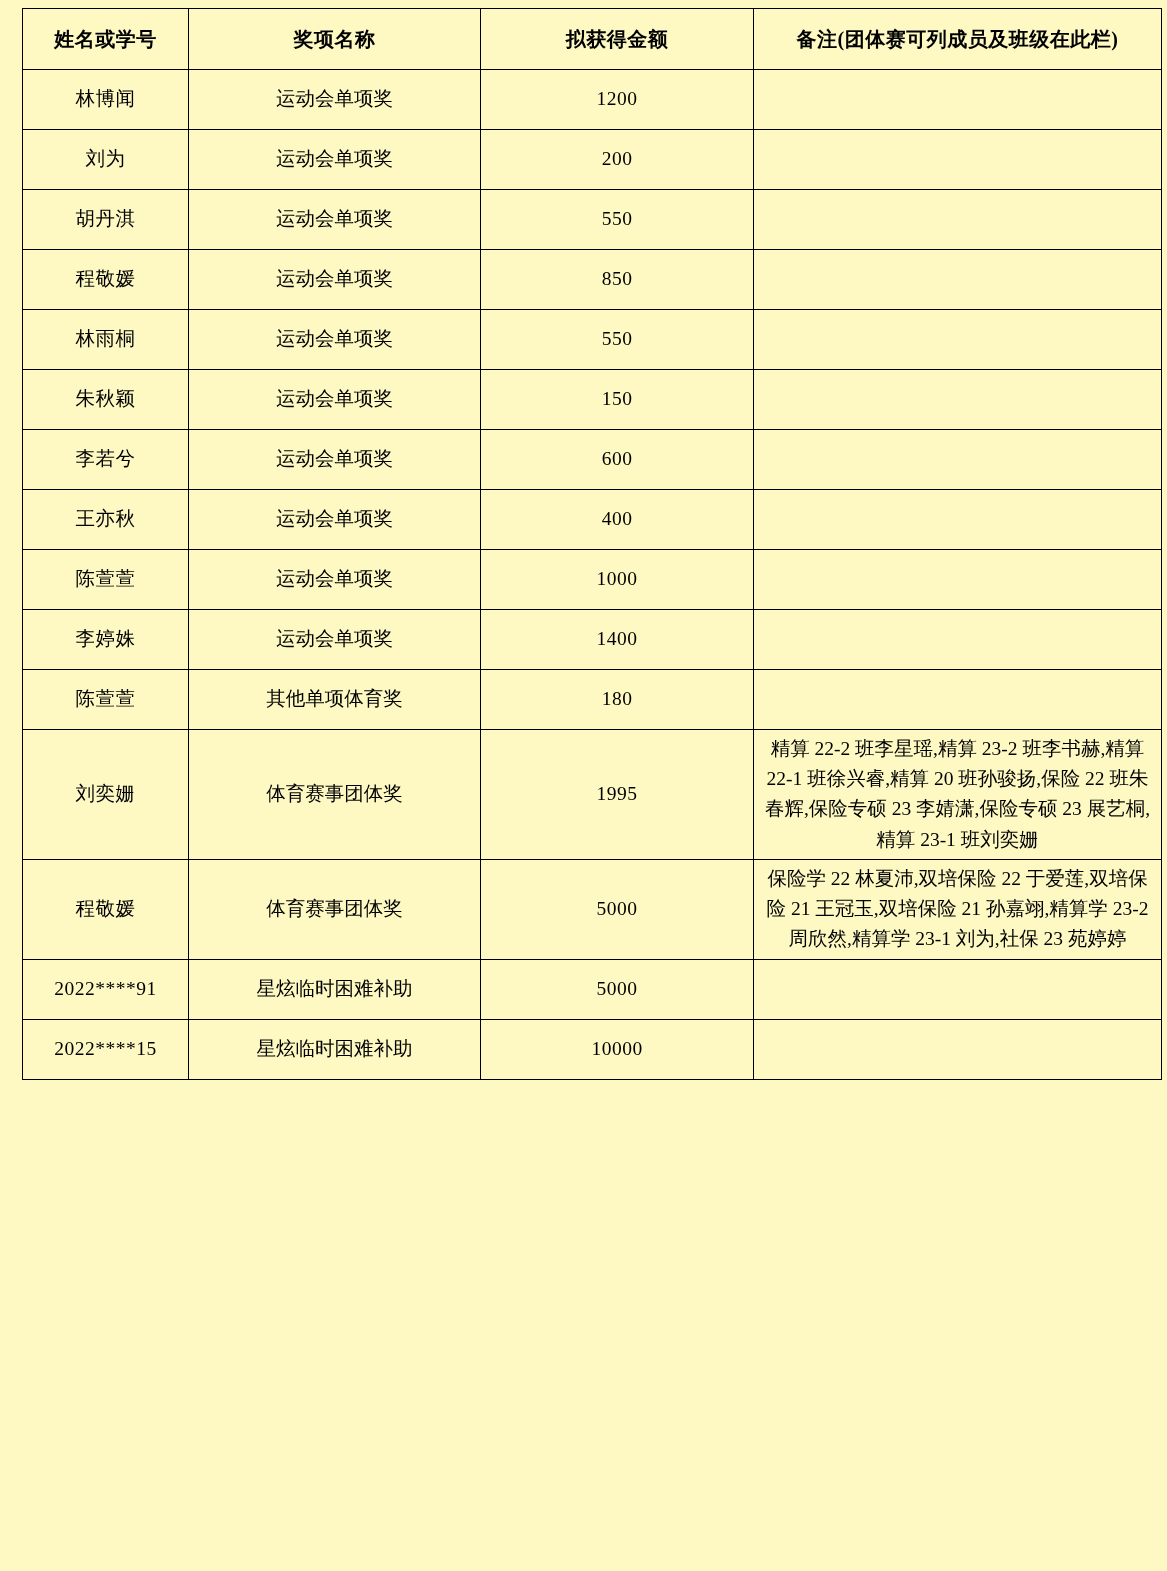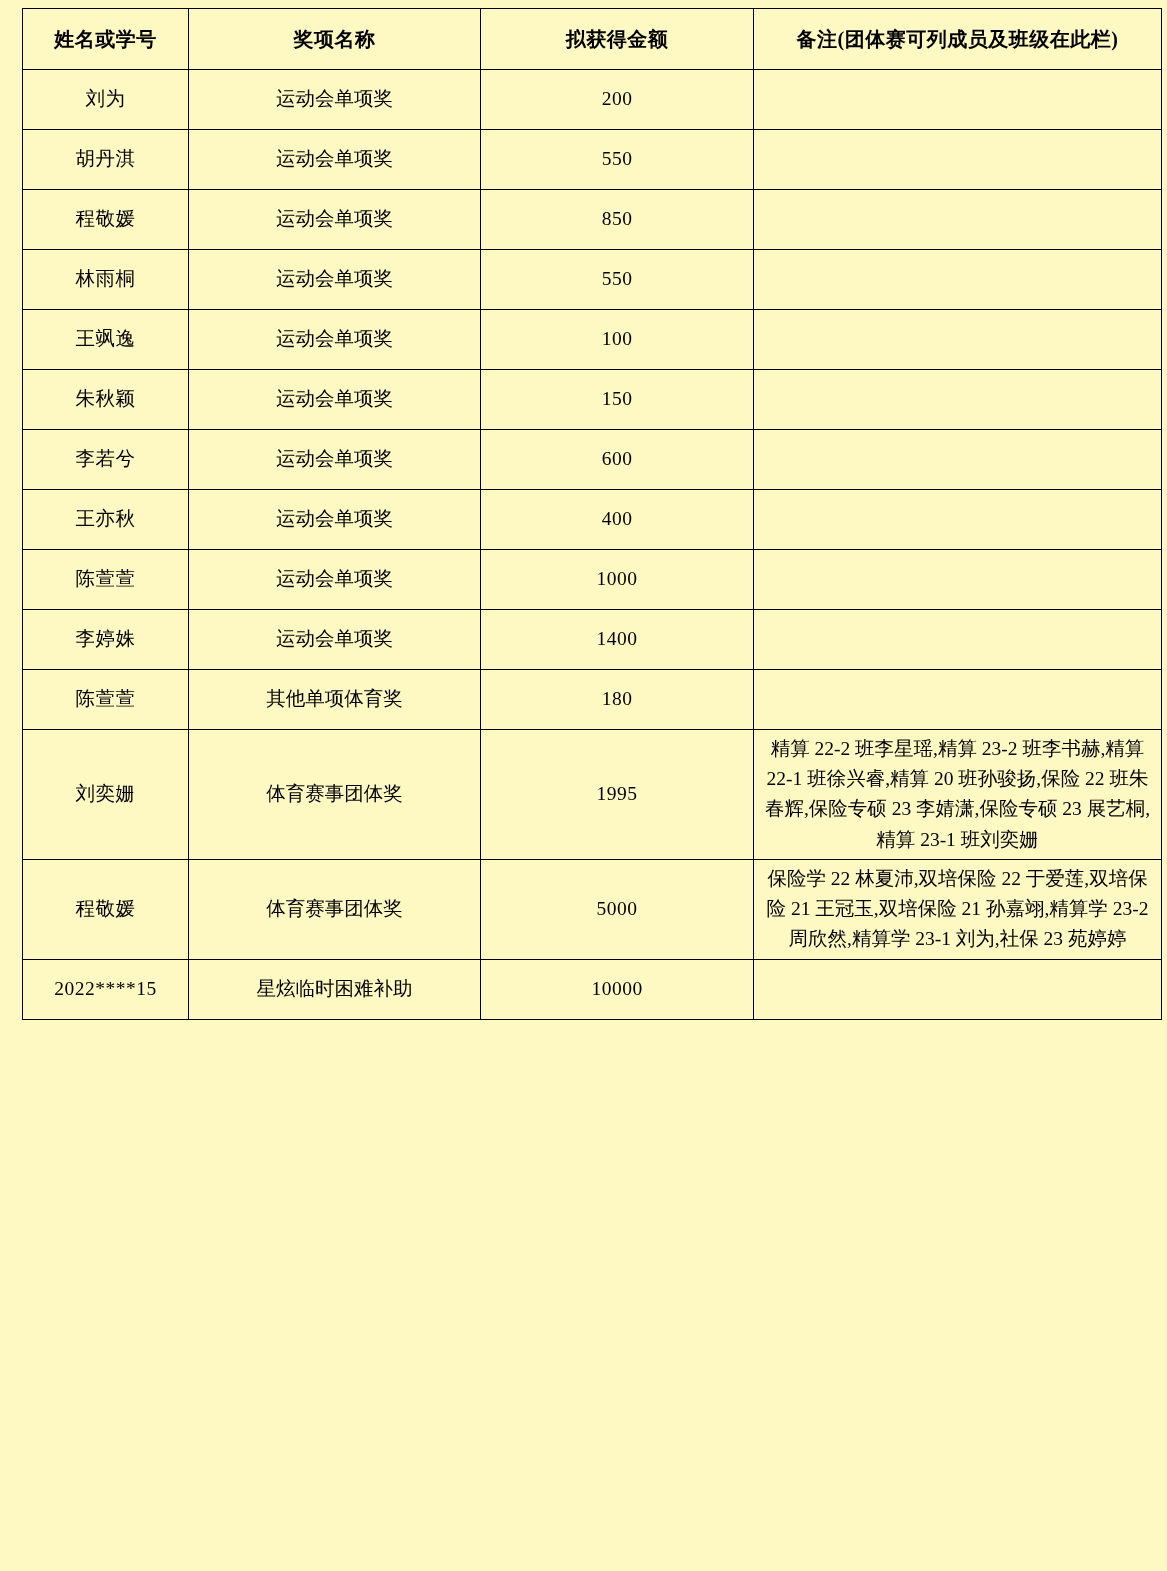--- a/index.html
+++ b/index.html
@@ -78,20 +78,26 @@
     <thead>
       <tr>
         <th>姓名或学号</th>
         <th>奖项名称</th>
         <th>拟获得金额</th>
         <th>备注(团体赛可列成员及班级在此栏)</th>
       </tr>
     </thead>
     <tbody id="table-body">
         <tr>
+          <td class="name-cell">林博闻</td>
+          <td class="award-cell">运动会单项奖</td>
+          <td class="amount-cell">1200</td>
+          <td class="note-cell empty-note"></td>
+        </tr>
+        <tr>
           <td class="name-cell">刘为</td>
           <td class="award-cell">运动会单项奖</td>
           <td class="amount-cell">200</td>
           <td class="note-cell empty-note"></td>
         </tr>
         <tr>
           <td class="name-cell">胡丹淇</td>
           <td class="award-cell">运动会单项奖</td>
           <td class="amount-cell">550</td>
           <td class="note-cell empty-note"></td>
@@ -99,26 +105,20 @@
         <tr>
           <td class="name-cell">程敬媛</td>
           <td class="award-cell">运动会单项奖</td>
           <td class="amount-cell">850</td>
           <td class="note-cell empty-note"></td>
         </tr>
         <tr>
           <td class="name-cell">林雨桐</td>
           <td class="award-cell">运动会单项奖</td>
           <td class="amount-cell">550</td>
-          <td class="note-cell empty-note"></td>
-        </tr>
-        <tr>
-          <td class="name-cell">王飒逸</td>
-          <td class="award-cell">运动会单项奖</td>
-          <td class="amount-cell">100</td>
           <td class="note-cell empty-note"></td>
         </tr>
         <tr>
           <td class="name-cell">朱秋颖</td>
           <td class="award-cell">运动会单项奖</td>
           <td class="amount-cell">150</td>
           <td class="note-cell empty-note"></td>
         </tr>
         <tr>
           <td class="name-cell">李若兮</td>
@@ -156,20 +156,26 @@
           <td class="amount-cell">1995</td>
           <td class="note-cell">精算 22-2 班李星瑶,精算 23-2 班李书赫,精算 22-1 班徐兴睿,精算 20 班孙骏扬,保险 22 班朱春辉,保险专硕 23 李婧潇,保险专硕 23 展艺桐,精算 23-1 班刘奕姗</td>
         </tr>
         <tr>
           <td class="name-cell">程敬媛</td>
           <td class="award-cell">体育赛事团体奖</td>
           <td class="amount-cell">5000</td>
           <td class="note-cell">保险学 22 林夏沛,双培保险 22 于爱莲,双培保险 21 王冠玉,双培保险 21 孙嘉翊,精算学 23-2 周欣然,精算学 23-1 刘为,社保 23 苑婷婷</td>
         </tr>
         <tr>
+          <td class="name-cell">2022****91</td>
+          <td class="award-cell">星炫临时困难补助</td>
+          <td class="amount-cell">5000</td>
+          <td class="note-cell empty-note"></td>
+        </tr>
+        <tr>
           <td class="name-cell">2022****15</td>
           <td class="award-cell">星炫临时困难补助</td>
           <td class="amount-cell">10000</td>
           <td class="note-cell empty-note"></td>
         </tr>
       </tbody>
   </table>
 </div>
 
 </body></html>

